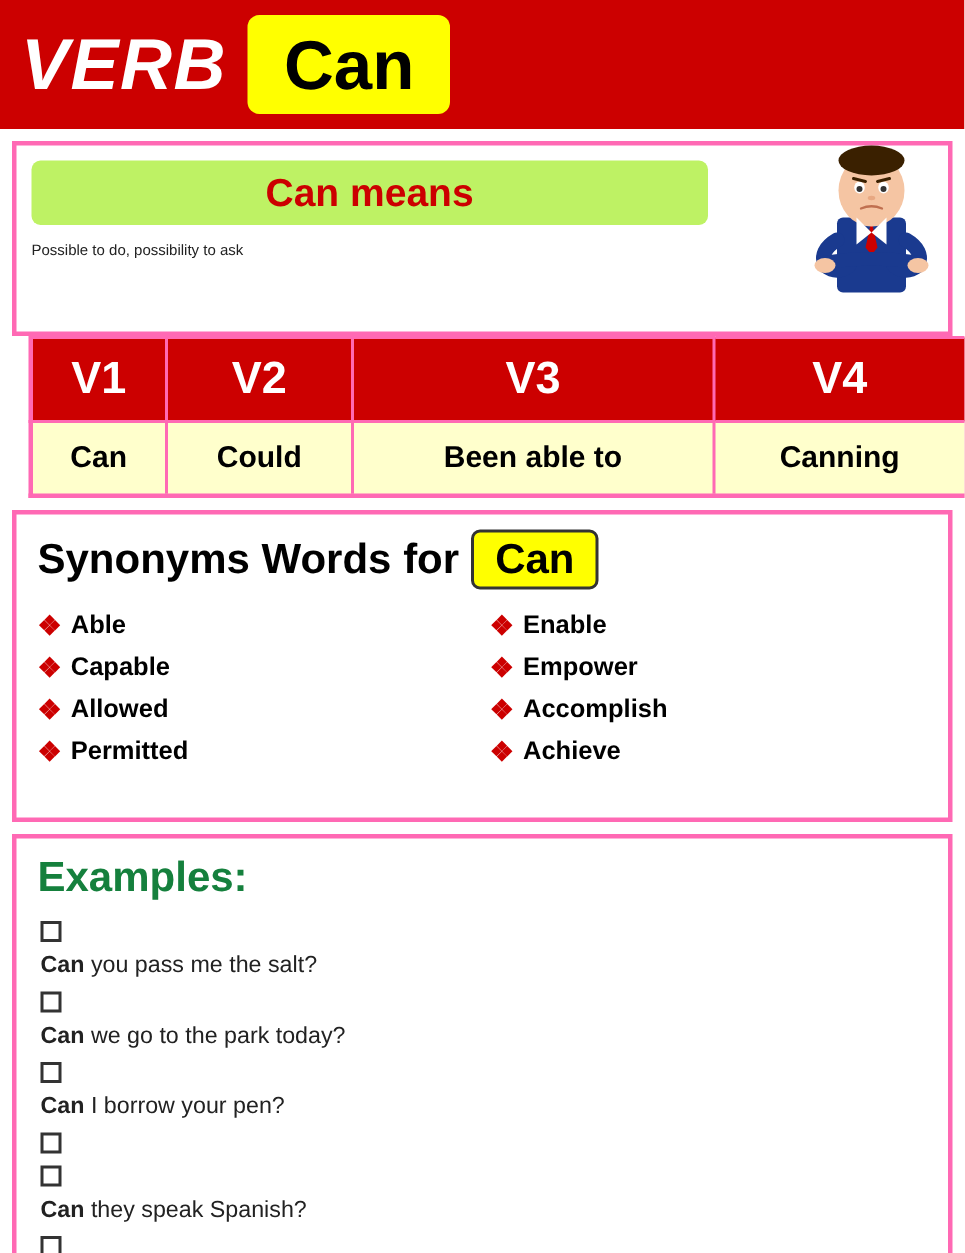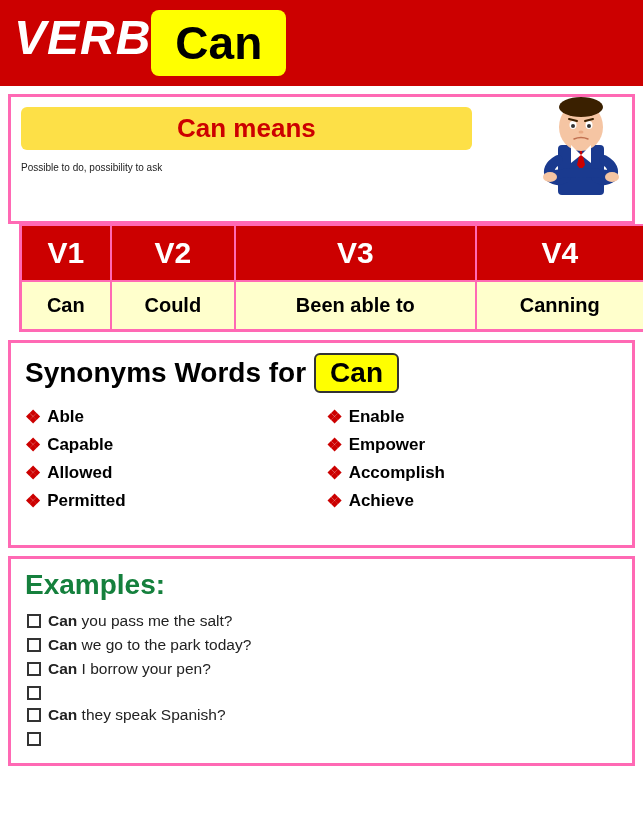--- a/index.html
+++ b/index.html
@@ -7,21 +7,23 @@
       font-family: Arial, sans-serif;
       background: #fff;
       width: 643px;
       min-height: 835px;
     }
 
     
     .header {
       background: #cc0000;
       display: flex;
+      align-items: center;
       padding: 10px 14px;
+      gap: 14px;
     }
     .header-verb {
       color: #fff;
       font-size: 48px;
       font-weight: 900;
       font-style: italic;
       letter-spacing: 1px;
     }
     .header-word-box {
       background: #ffff00;
@@ -37,21 +39,21 @@
     
     .section-means {
       border: 3px solid #ff69b4;
       margin: 8px 8px 0 8px;
       padding: 10px 10px 10px 10px;
       background: #fff;
       position: relative;
       min-height: 130px;
     }
     .means-title-box {
-      background: #fde047;
+      background: #bef264;
       border-radius: 6px;
       text-align: center;
       padding: 6px 20px;
       margin-bottom: 8px;
       display: inline-block;
       width: 75%;
     }
     .means-title {
       font-size: 26px;
       font-weight: 900;
@@ -159,20 +161,21 @@
       color: #15803d;
       margin-bottom: 8px;
     }
     .example-item {
       font-size: 15.5px;
       color: #222;
       display: flex;
       align-items: flex-start;
       gap: 7px;
       padding: 3px 2px;
+      flex-direction: column;
     }
     .example-item .checkbox {
       width: 14px;
       height: 14px;
       border: 2px solid #333;
       display: inline-block;
       flex-shrink: 0;
       margin-top: 2px;
     }
     .example-item strong {

